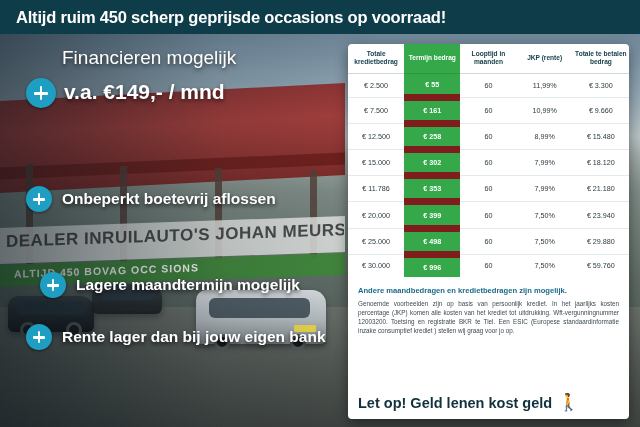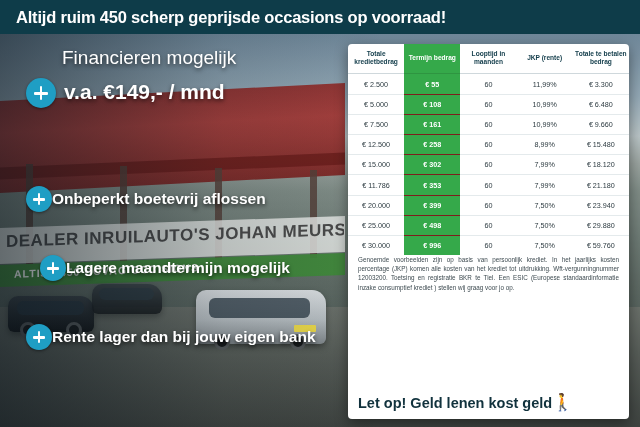--- a/index.html
+++ b/index.html
@@ -102,21 +102,21 @@
     position: absolute; left: 62px; top: 48px; width: 280px;
     color: #ffffff; font-size: 19px; font-weight: normal; line-height: 1.1;
     text-shadow: 0 2px 4px rgba(0,0,0,.6);
   }
   .subheadline {
     position: absolute; left: 64px; top: 80px; width: 270px;
     color: #ffffff; font-size: 21px; font-weight: bold; line-height: 1.1;
     text-shadow: 0 2px 4px rgba(0,0,0,.6);
   }
   .bullet {
-    position: absolute; display: flex; align-items: center; gap: 0;
+    position: absolute; display: flex; align-items: center; gap: 10px;
   }
   .plus {
     flex: 0 0 auto;
     width: 26px; height: 26px; border-radius: 50%;
     background: #1f9ec4;
     position: relative;
     box-shadow: 0 1px 3px rgba(0,0,0,.45);
   }
   .plus::before, .plus::after {
     content: ""; position: absolute; background: #ffffff; border-radius: 1px;
@@ -149,34 +149,34 @@
     vertical-align: middle;
   }
   table.rates td {
     font-size: 7.2px; color: #2c3a40; text-align: center;
     padding: 5.1px 1px; border-bottom: 1px solid #e4eaec;
   }
   table.rates th.hl, table.rates td.hl {
     background: #35a94a; color: #ffffff; font-weight: bold;
   }
   table.rates th.hl { border-bottom: 1px solid #2e9541; }
-  table.rates td.hl { border-bottom: 1px solid #7f1d1d; }
+  table.rates td.hl { border-bottom: 7px solid #7f1d1d; }
   table.rates tr:last-child td { border-bottom: none; }
 
   .card-note-title {
     font-size: 7.6px; font-weight: bold; color: #1b6b8a;
     padding: 9px 10px 3px 10px; line-height: 1.3;
   }
   .card-note-body {
     font-size: 6.3px; color: #3d4a50; line-height: 1.45;
     padding: 0 10px 6px 10px; text-align: justify;
   }
   .warn {
     position: absolute; left: 0; bottom: 0; width: 281px;
-    display: flex; align-items: center; gap: 0;
+    display: flex; align-items: center; gap: 6px;
     padding: 4px 10px 8px 10px;
   }
   .warn-text {
     font-size: 14.5px; font-weight: bold; color: #11323d;
   }
   .walker { font-size: 17px; line-height: 1; }
 </style>
 </head>
 <body>
 
@@ -218,21 +218,21 @@
   </div>
 
   <div class="plus big" style="position:absolute; left:26px; top:78px;"></div>
   <div class="headline">Financieren mogelijk</div>
   <div class="subheadline">v.a. €149,- / mnd</div>
 
   <div class="bullet" style="left:26px; top:186px;">
     <div class="plus"></div>
     <div class="bullet-label">Onbeperkt boetevrij aflossen</div>
   </div>
-  <div class="bullet" style="left:26px; top:255px;padding-left:14px;">
+  <div class="bullet" style="left:26px; top:272px;padding-left:14px;">
     <div class="plus"></div>
     <div class="bullet-label">Lagere maandtermijn mogelijk</div>
   </div>
   <div class="bullet" style="left:26px; top:324px;">
     <div class="plus"></div>
     <div class="bullet-label">Rente lager dan bij jouw eigen bank</div>
   </div>
 
   <div class="card">
     <table class="rates">
@@ -247,27 +247,20 @@
       </thead>
       <tbody>
         <tr>
           <td>€ 2.500</td>
           <td class="hl">€ 55</td>
           <td>60</td>
           <td>11,99%</td>
           <td>€ 3.300</td>
         </tr>
         <tr>
-          <td>€ 5.000</td>
-          <td class="hl">€ 108</td>
-          <td>60</td>
-          <td>10,99%</td>
-          <td>€ 6.480</td>
-        </tr>
-        <tr>
           <td>€ 7.500</td>
           <td class="hl">€ 161</td>
           <td>60</td>
           <td>10,99%</td>
           <td>€ 9.660</td>
         </tr>
         <tr>
           <td>€ 12.500</td>
           <td class="hl">€ 258</td>
           <td>60</td>
@@ -305,20 +298,21 @@
         <tr>
           <td>€ 30.000</td>
           <td class="hl">€ 996</td>
           <td>60</td>
           <td>7,50%</td>
           <td>€ 59.760</td>
         </tr>
       </tbody>
     </table>
 
+    <div class="card-note-title">Andere maandbedragen en kredietbedragen zijn mogelijk.</div>
     <div class="card-note-body">Genoemde voorbeelden zijn op basis van persoonlijk krediet. In het jaarlijks kosten percentage (JKP) komen alle kosten van het krediet tot uitdrukking. Wft-vergunningnummer 12003200. Toetsing en registratie BKR te Tiel. Een ESIC (Europese standaardinformatie inzake consumptief krediet ) stellen wij graag voor jo op.</div>
 
     <div class="warn">
       <div class="warn-text">Let op! Geld lenen kost geld</div>
       <div class="walker">🚶</div>
     </div>
   </div>
 
 </div>
 

